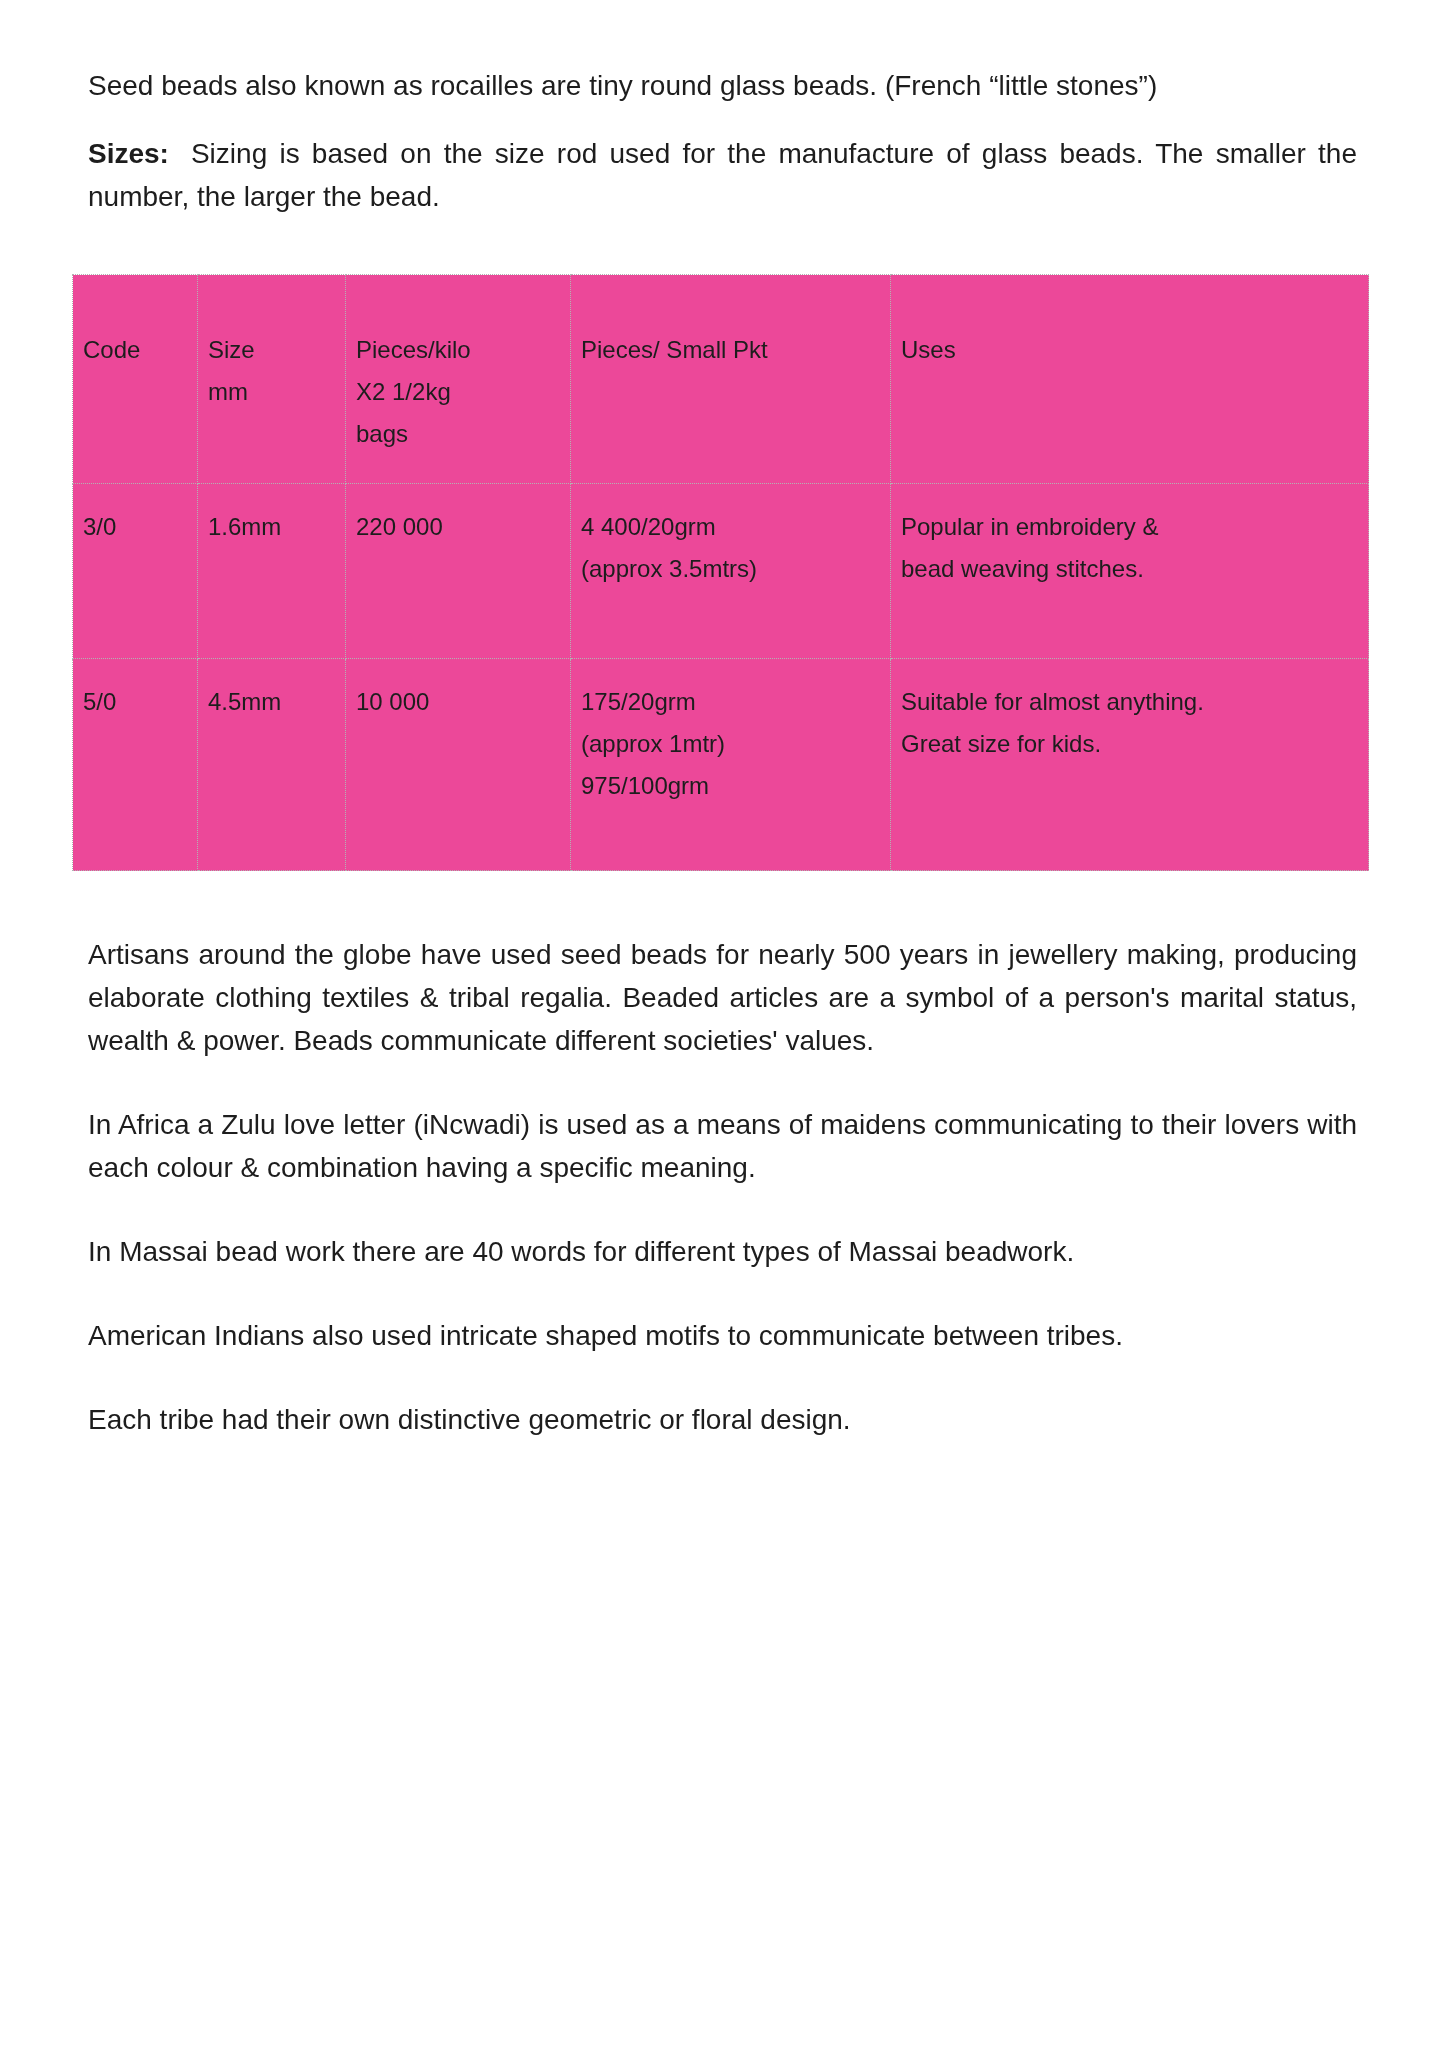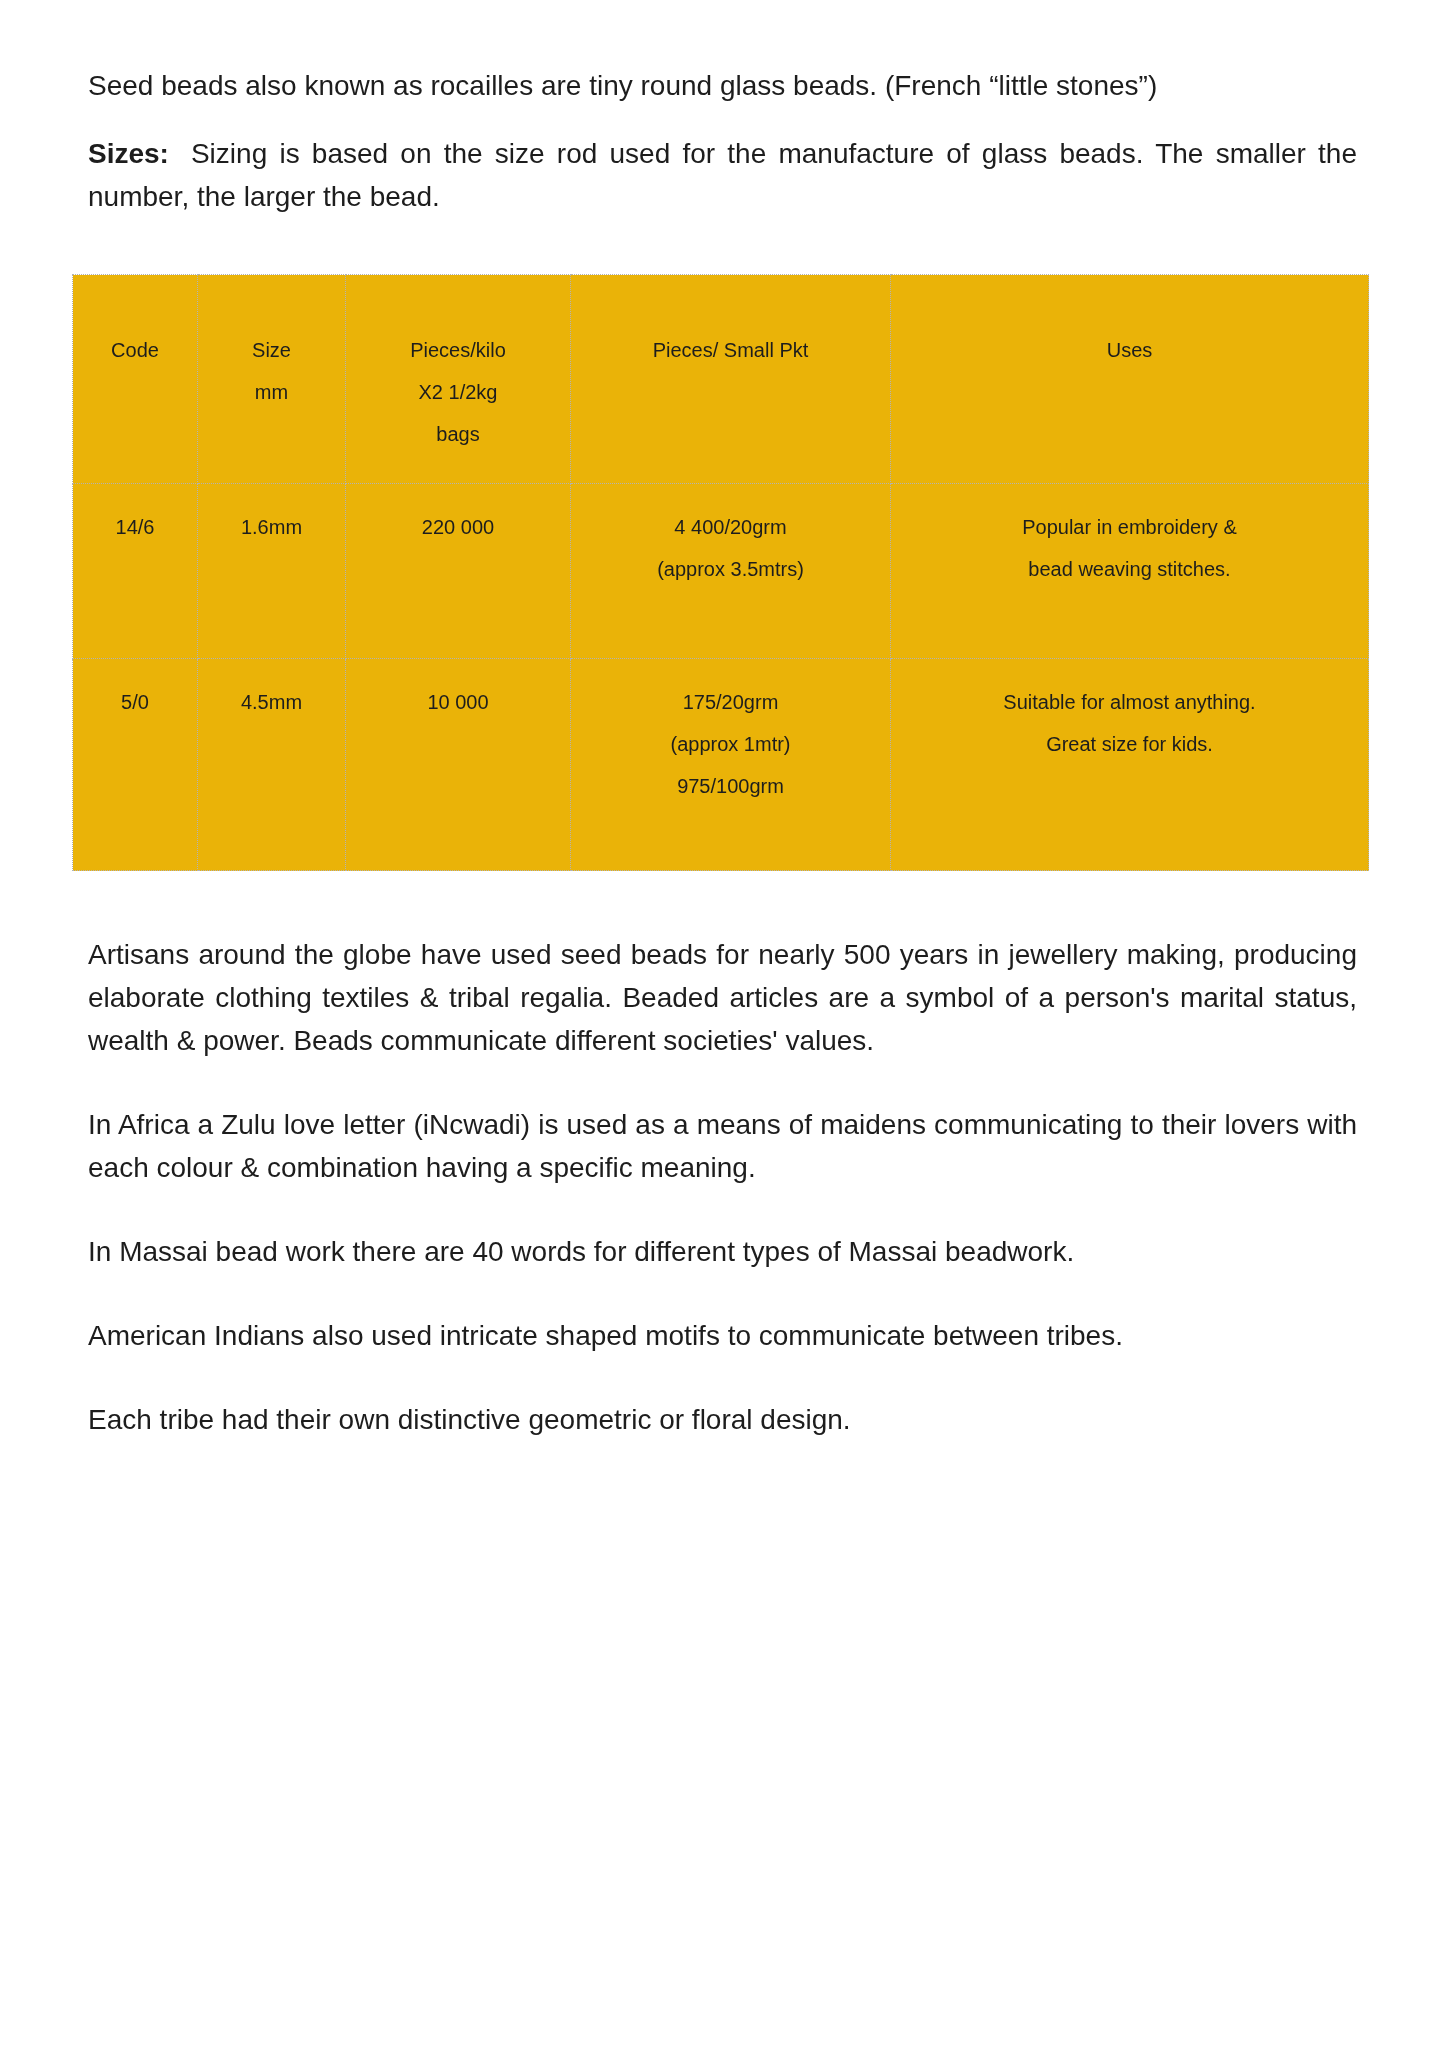--- a/index.html
+++ b/index.html
@@ -28,25 +28,25 @@
   table.bead-table {
     border-collapse: collapse;
     table-layout: fixed;
     width: 1296px;
     margin-left: -16px;
     margin-top: 56px;
     margin-bottom: 62px;
   }
   table.bead-table th, table.bead-table td {
     border: 1px dotted #b3b3b3;
-    background: #eab308;
+    background: #ec4899;
     vertical-align: top;
-    text-align: center;
+    text-align: left;
     white-space: pre-line;
-    font-size: 20px;
+    font-size: 24px;
     line-height: 42px;
     font-weight: normal;
     padding: 22px 10px 10px 10px;
   }
   tr.header-row { height: 209px; }
   tr.row-0 { height: 175px; }
   tr.row-1 { height: 203px; }
   tr.row-2 { height: 235px; }
   tr.row-3 { height: 212px; }
   table.bead-table th { padding-top: 54px; }
@@ -80,21 +80,21 @@
 mm</th>
         <th class="hdr-bold">Pieces/kilo
 X2 1/2kg
 bags</th>
         <th>Pieces/ Small Pkt</th>
         <th>Uses</th>
       </tr>
     </thead>
     <tbody>
       <tr class="row-0">
-        <td class="code-cell">14/6</td>
+        <td class="code-cell">3/0</td>
         <td>1.6mm</td>
         <td>220 000</td>
         <td class="pkt-cell">4 400/20grm
 (approx 3.5mtrs)</td>
         <td>Popular in embroidery &amp;
 bead weaving stitches.</td>
       </tr>
       <tr class="row-3">
         <td class="code-cell">5/0</td>
         <td>4.5mm</td>

